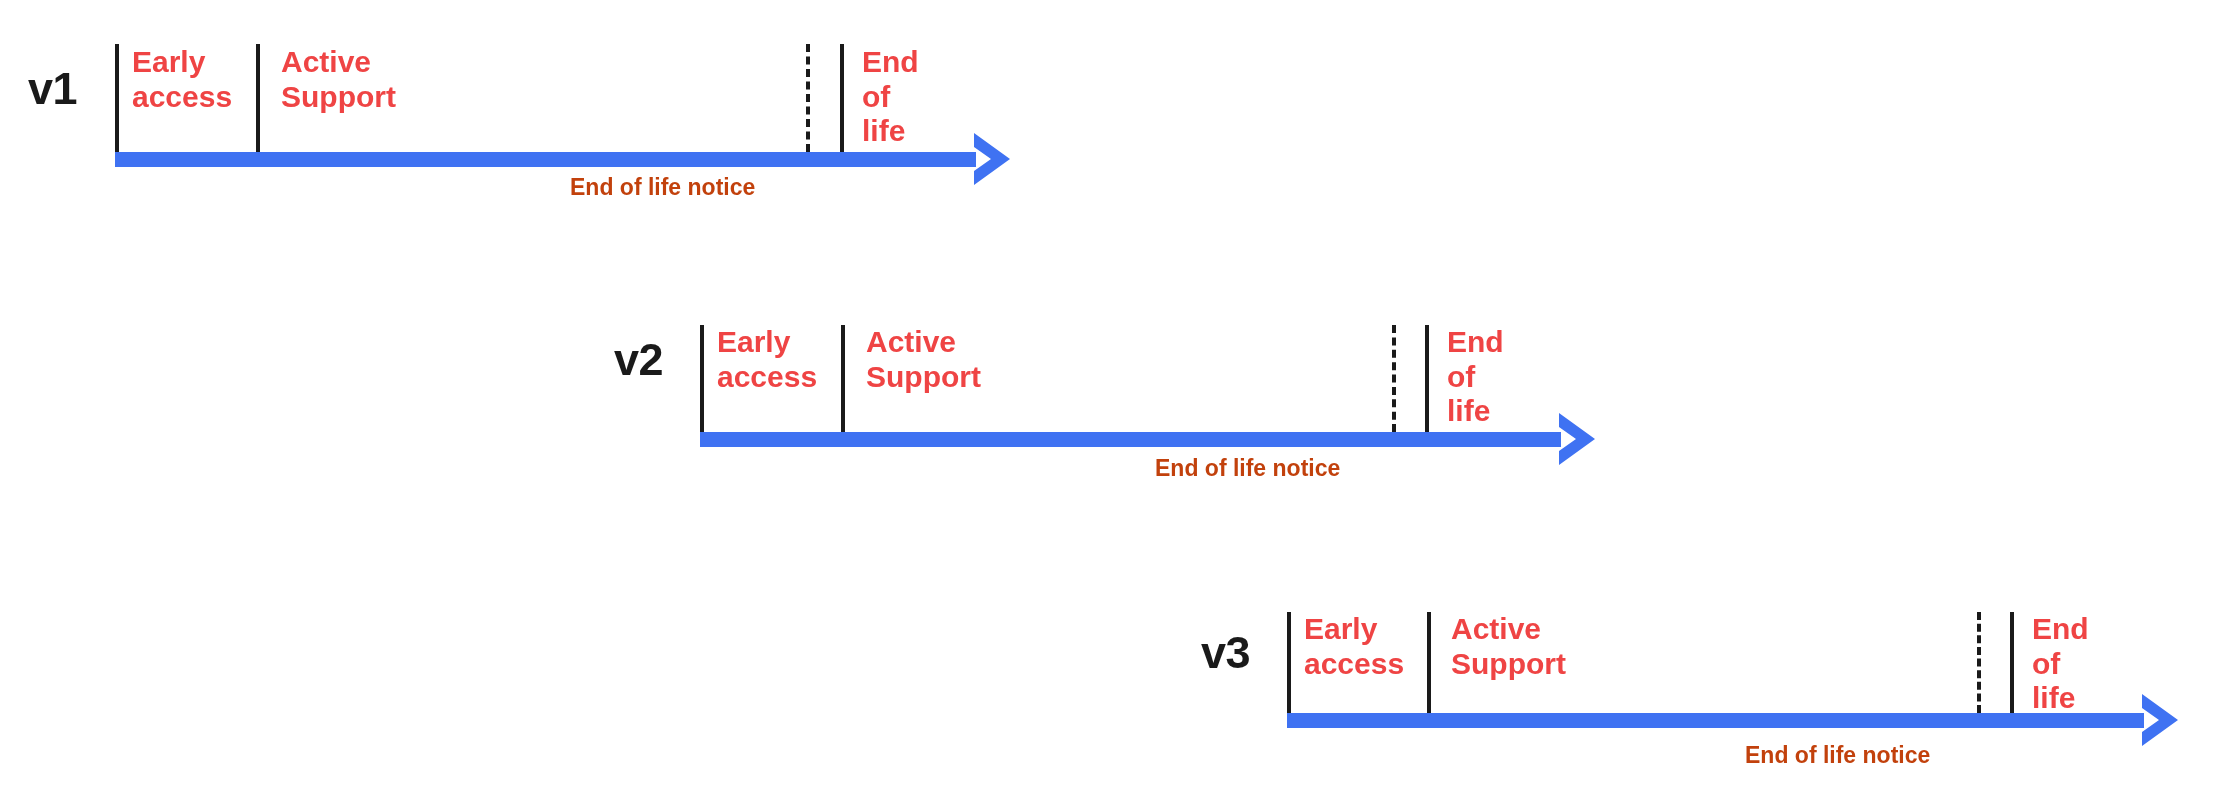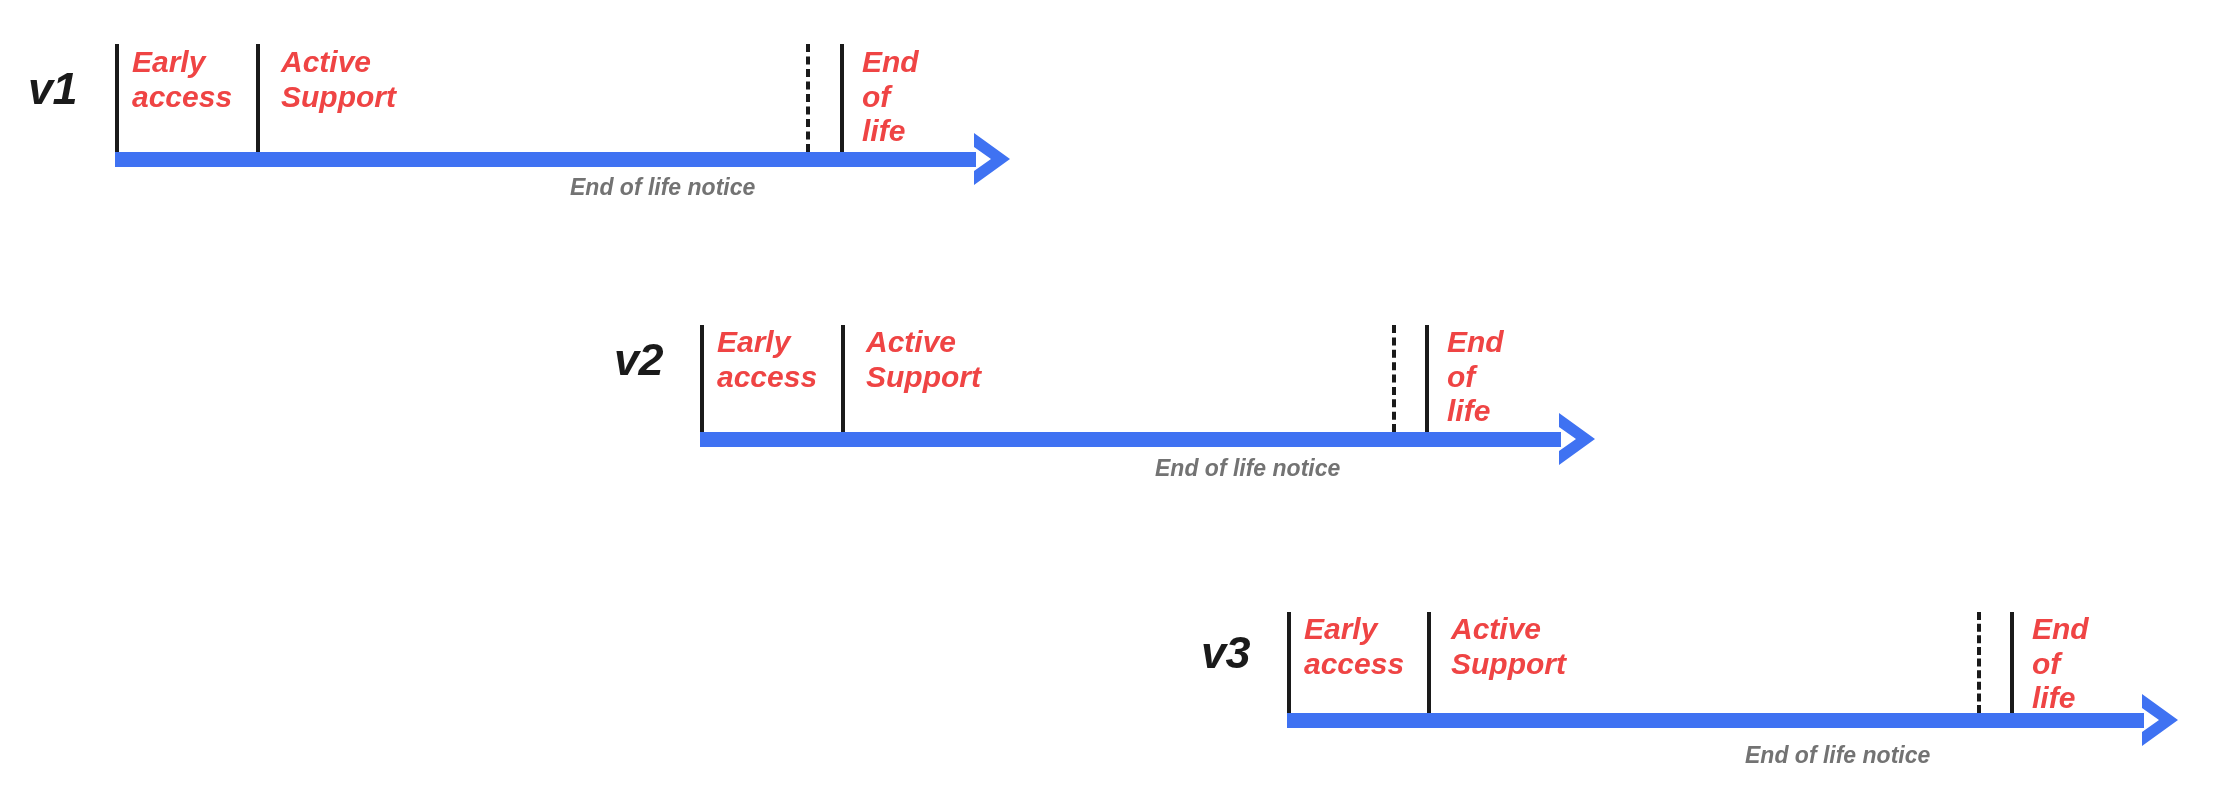--- a/index.html
+++ b/index.html
@@ -11,21 +11,20 @@
   body {
     font-family: "Liberation Sans", sans-serif;
     -webkit-font-smoothing: antialiased;
   }
   #canvas {
     position: relative;
     width: 2228px;
     height: 812px;
     background: #ffffff;
     overflow: hidden;
-    font-style: italic;
   }
 
   
   .timeline-row {
     position: absolute;
     left: 0;
     top: 0;
   }
 
   
@@ -75,21 +74,21 @@
   .arrow-head svg {
     display: block;
     overflow: visible;
   }
 
   
   .notice-label {
     position: absolute;
     font-size: 23px;
     font-weight: 700;
-    color: #737373;
+    color: #c2410c;
     line-height: 1.15;
     white-space: nowrap;
   }
 </style>
 </head>
 <body>
 
 <div id="canvas">
     <div class="timeline-row">
       <div class="version-label" style="left: 28px; top: 66px;">v1</div>

